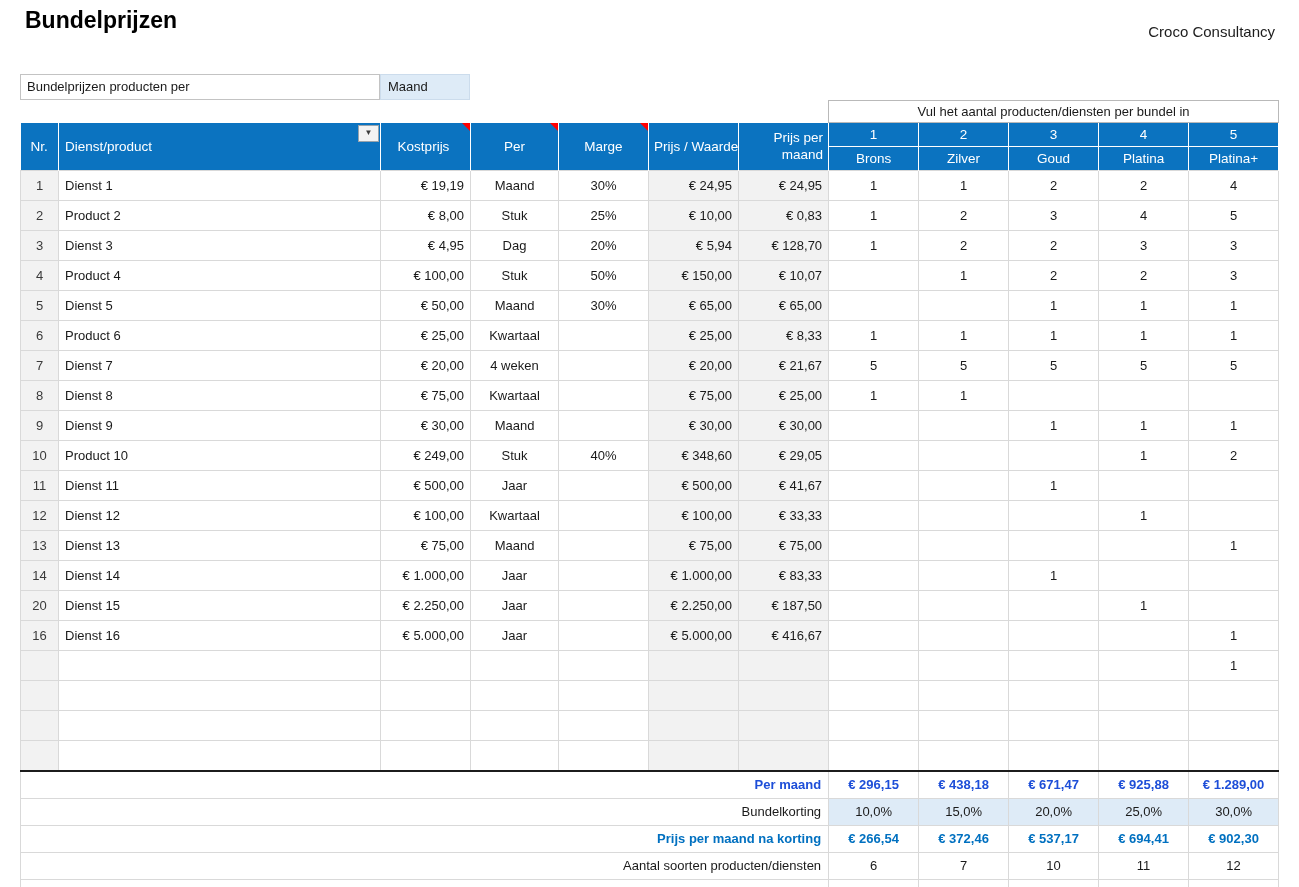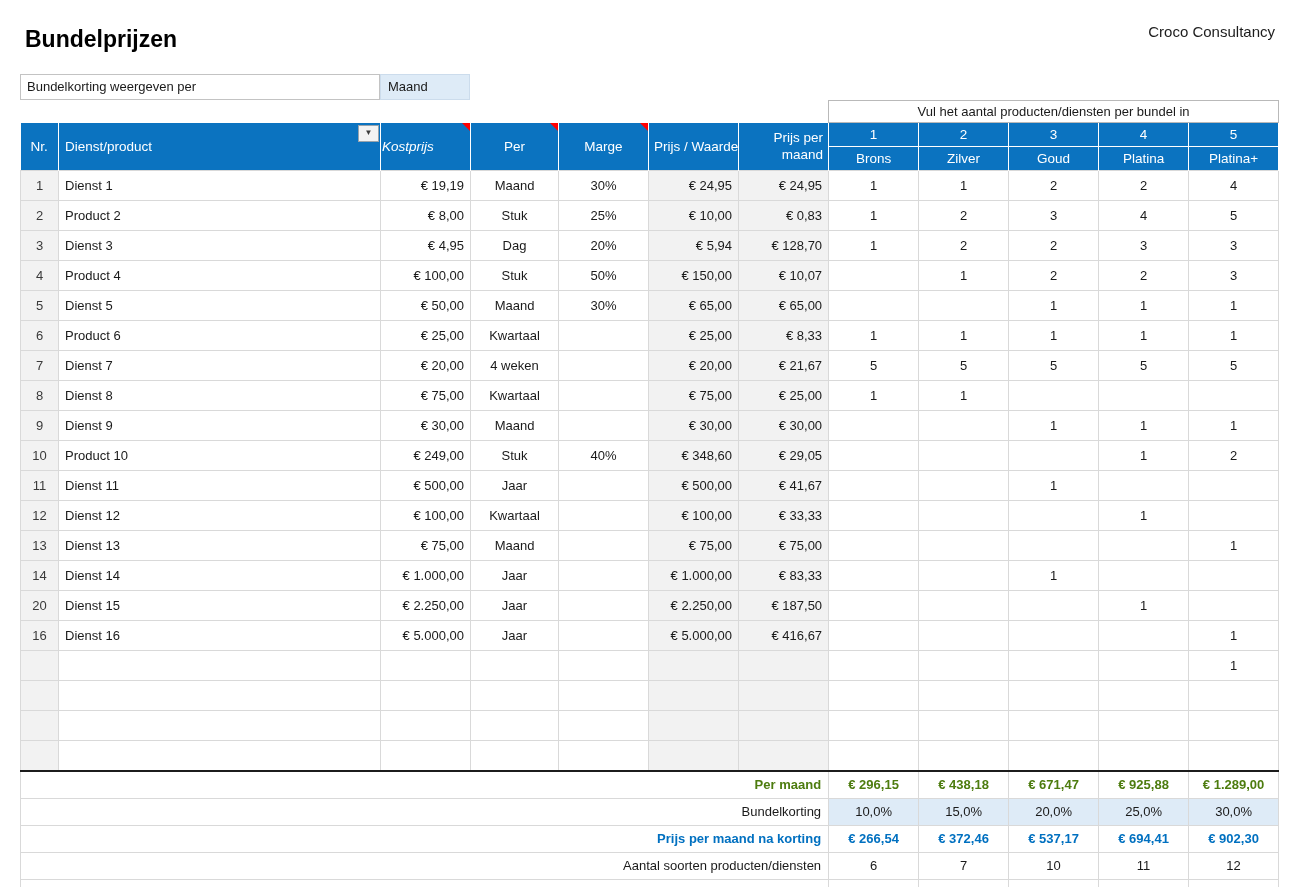--- a/index.html
+++ b/index.html
@@ -1,19 +1,19 @@
 <!DOCTYPE html>
 <html><head>
 <meta charset="utf-8">
 <style>
   html,body{margin:0;padding:0;background:#fff;}
   .page{position:relative;width:1299px;height:887px;background:#ffffff;
         font-family:"Liberation Sans",sans-serif;color:#1a1a1a;overflow:hidden;}
 
-  .title{position:absolute;left:25px;top:26px;font-size:23px;font-weight:bold;color:#000;}
+  .title{position:absolute;left:25px;top:7px;font-size:23px;font-weight:bold;color:#000;}
   .company{position:absolute;right:24px;top:23px;font-size:15px;font-weight:400;color:#1c1c1c;}
 
   .controls{position:absolute;left:20px;top:74px;display:flex;}
   .ctrl-label{box-sizing:border-box;width:360px;height:26px;border:1px solid #c3c3c3;
               background:#fff;font-size:13px;line-height:24px;padding-left:6px;}
   .ctrl-value{box-sizing:border-box;width:90px;height:26px;border:1px solid #ccdcec;
               background:#deebf7;font-size:13px;line-height:24px;padding-left:7px;cursor:pointer;}
 
   .tablewrap{position:absolute;left:20px;top:100px;}
   table{border-collapse:collapse;table-layout:fixed;width:1258px;font-size:13px;}
@@ -26,21 +26,21 @@
 
   
   thead th{background:#0b73c0;color:#fff;font-weight:400;font-size:13.5px;}
   .hrow1{height:24px;}
   .hrow2{height:24px;}
   thead th{border-right:1px solid rgba(255,255,255,.55);}
   .bnum{border-bottom:1px solid rgba(255,255,255,.55);text-align:center;}
   .bname{text-align:center;}
   .h-nr{text-align:center;}
   .h-prod{text-align:left;padding-left:6px;position:relative;}
-  .h-cost{text-align:left;padding-right:5px;position:relative;font-style:italic;}
+  .h-cost{text-align:center;padding-right:5px;position:relative;}
   .h-per{text-align:center;position:relative;}
   .h-margin{text-align:center;position:relative;}
   .h-value{text-align:left;padding-left:5px;position:relative;margin-left:44px;}
   .h-pm{text-align:right;padding-right:5px;line-height:1.3;white-space:normal;}
 
   .marker{position:absolute;top:0;right:0;width:0;height:0;
           border-left:8px solid transparent;border-top:8px solid #ff0000;}
   .filter-btn{position:absolute;top:2px;right:1px;width:21px;height:17px;box-sizing:border-box;
           background:#f3f3f3;border:1px solid #98a3ac;display:flex;align-items:center;
           justify-content:center;cursor:pointer;}
@@ -55,33 +55,33 @@
   .center{text-align:center;}
   .calc{background:#f2f2f2;text-align:right;padding-right:6px;}
   .qty{text-align:center;}
 
   
   tbody.foot tr{height:27px;}
   .f-label{border:none;border-bottom:1px solid #d9d9d9;border-left:1px solid #d9d9d9;
            background:#fff;text-align:right;padding-right:7px;}
   .f-val{border:1px solid #d9d9d9;text-align:center;background:#fff;}
   .f-first td{border-top:2px solid #1c1c1c;}
-  .f-bold .f-label,.f-bold .f-val{font-weight:bold;color:#4d7c0f;}
+  .f-bold .f-label,.f-bold .f-val{font-weight:bold;color:#1d4ed8;}
   .f-blue .f-label,.f-blue .f-val{font-weight:bold;color:#0070c0;}
   .f-hl .f-val{background:#deebf7;}
 </style>
 </head>
 <body>
 
 <div class="page">
   <div class="title">Bundelprijzen</div>
   <div class="company">Croco Consultancy</div>
 
   <div class="controls">
-    <div class="ctrl-label">Bundelkorting weergeven per</div>
+    <div class="ctrl-label">Bundelprijzen producten per</div>
     <div class="ctrl-value">Maand</div>
   </div>
 
   <div class="tablewrap">
     <table>
       <colgroup>
         <col style="width:38px">
           <col style="width:322px">
           <col style="width:90px">
         <col style="width:88px">

